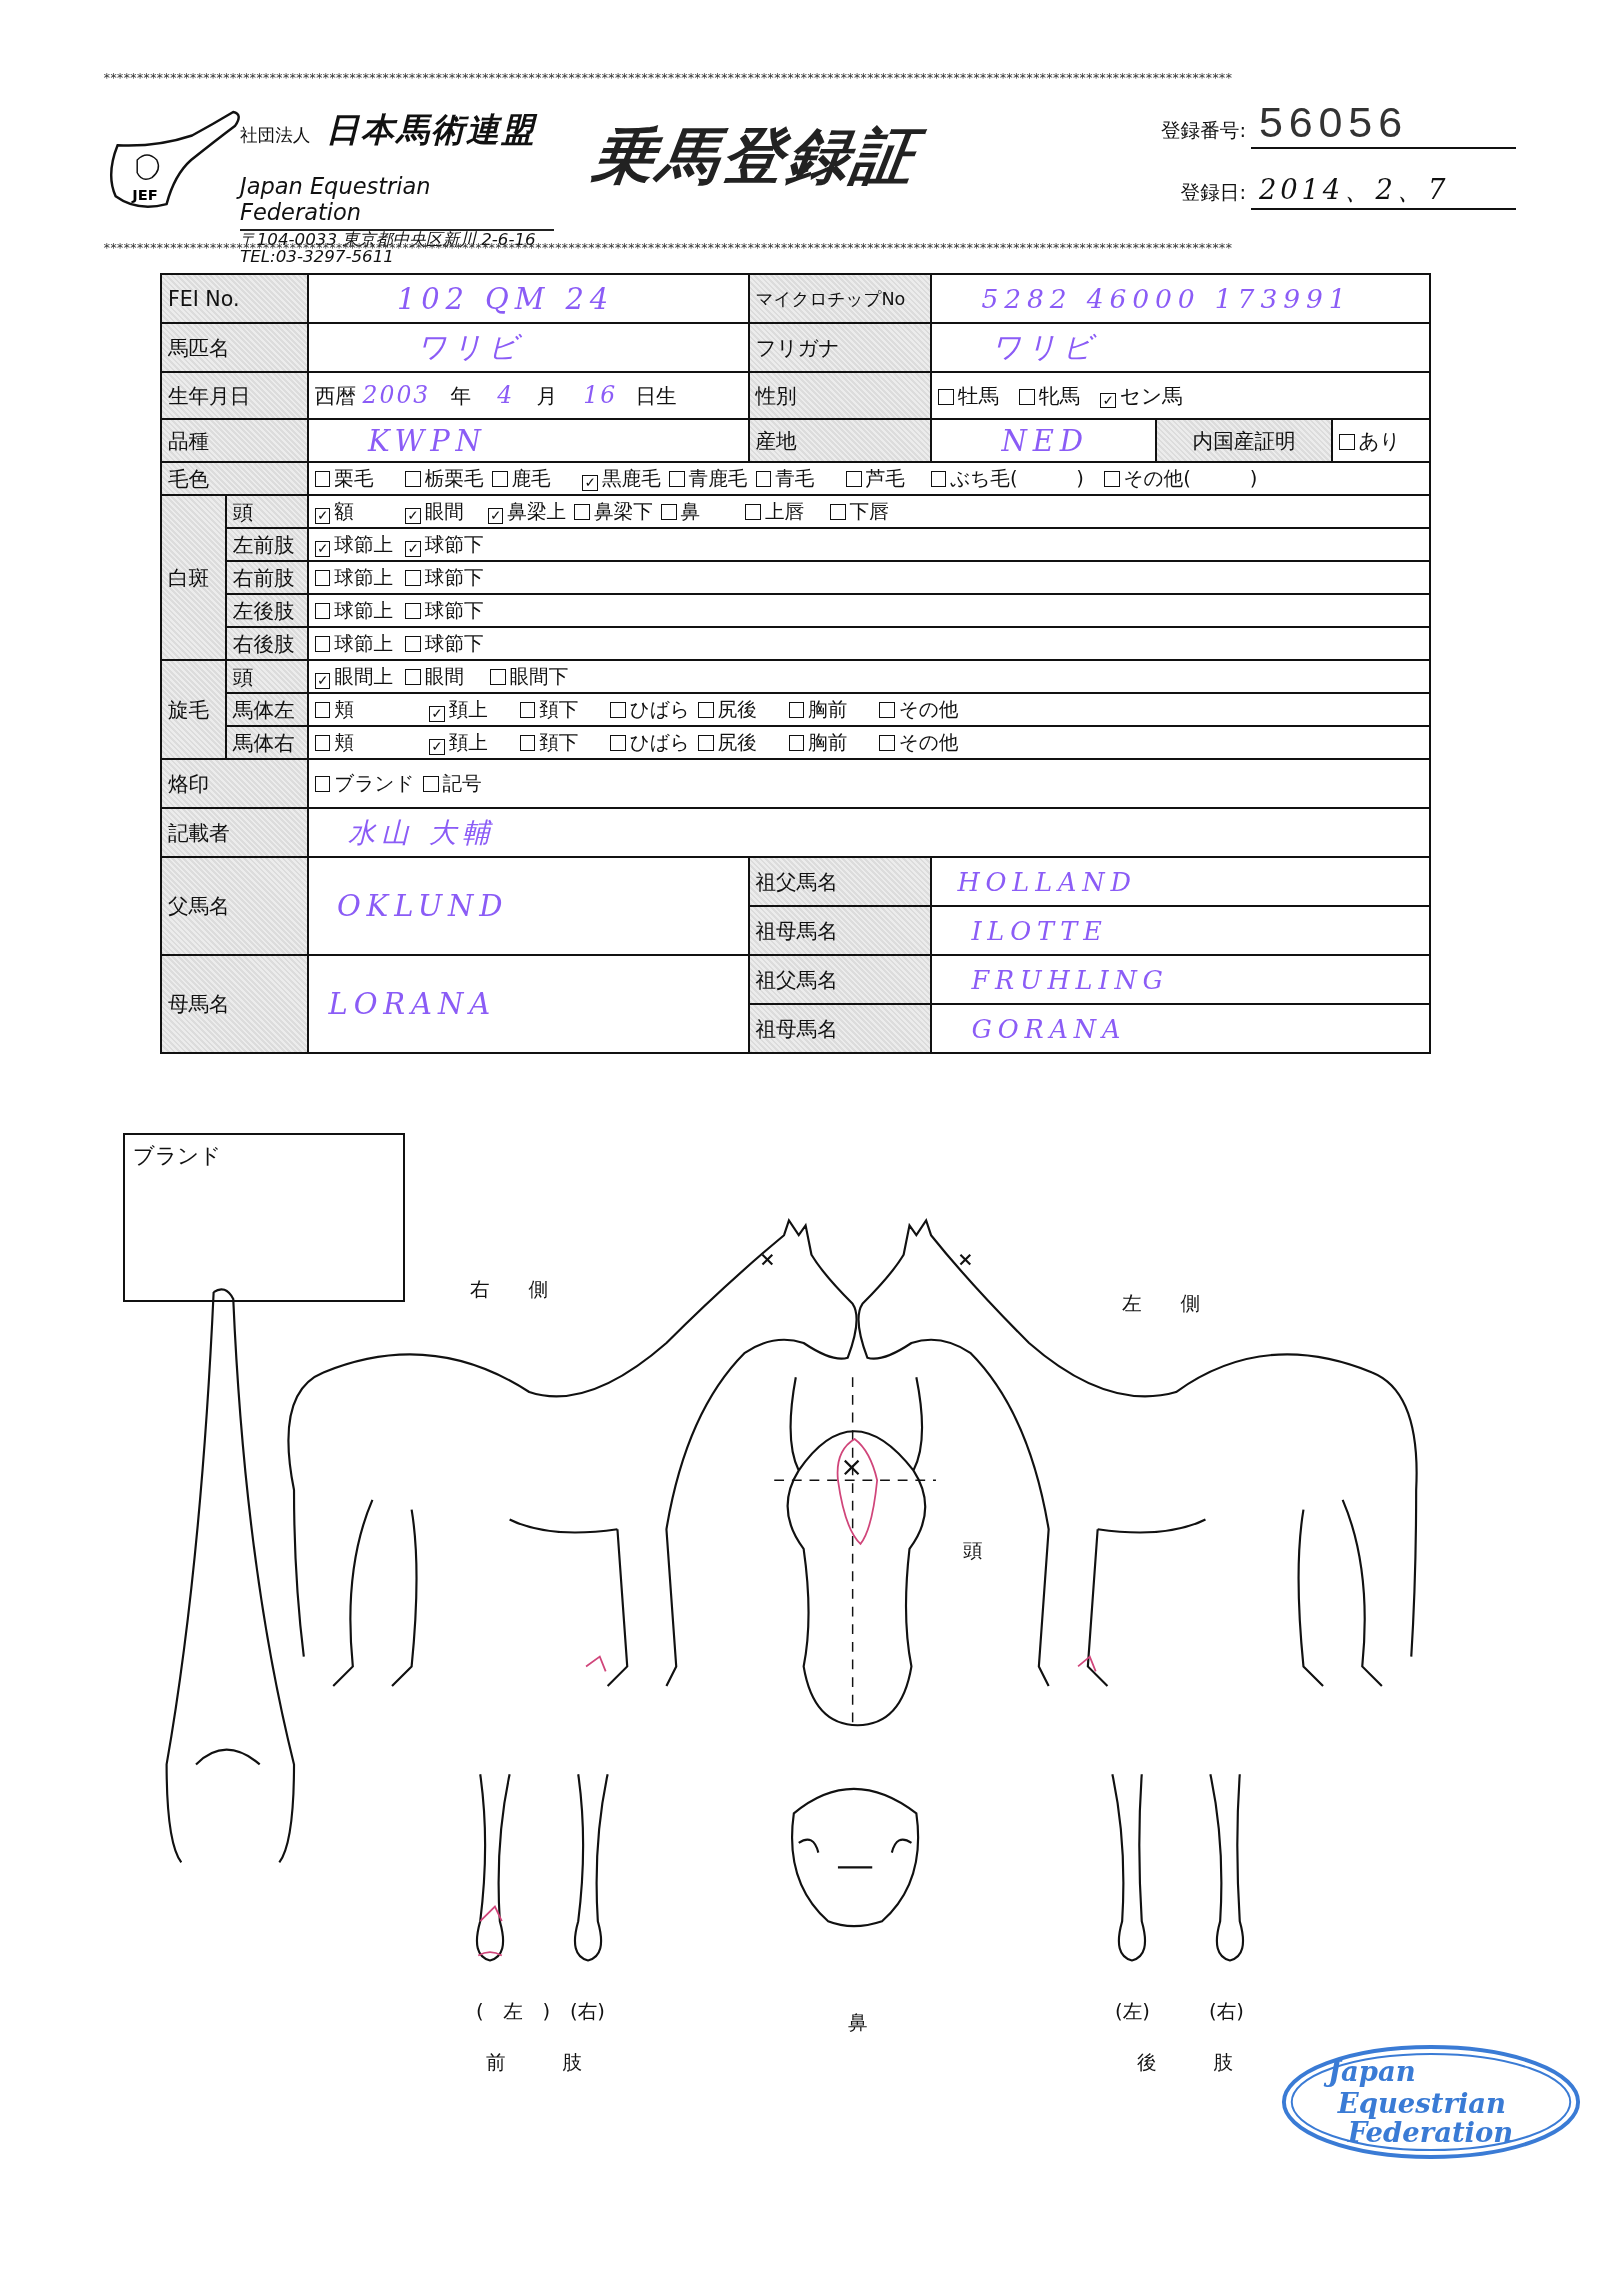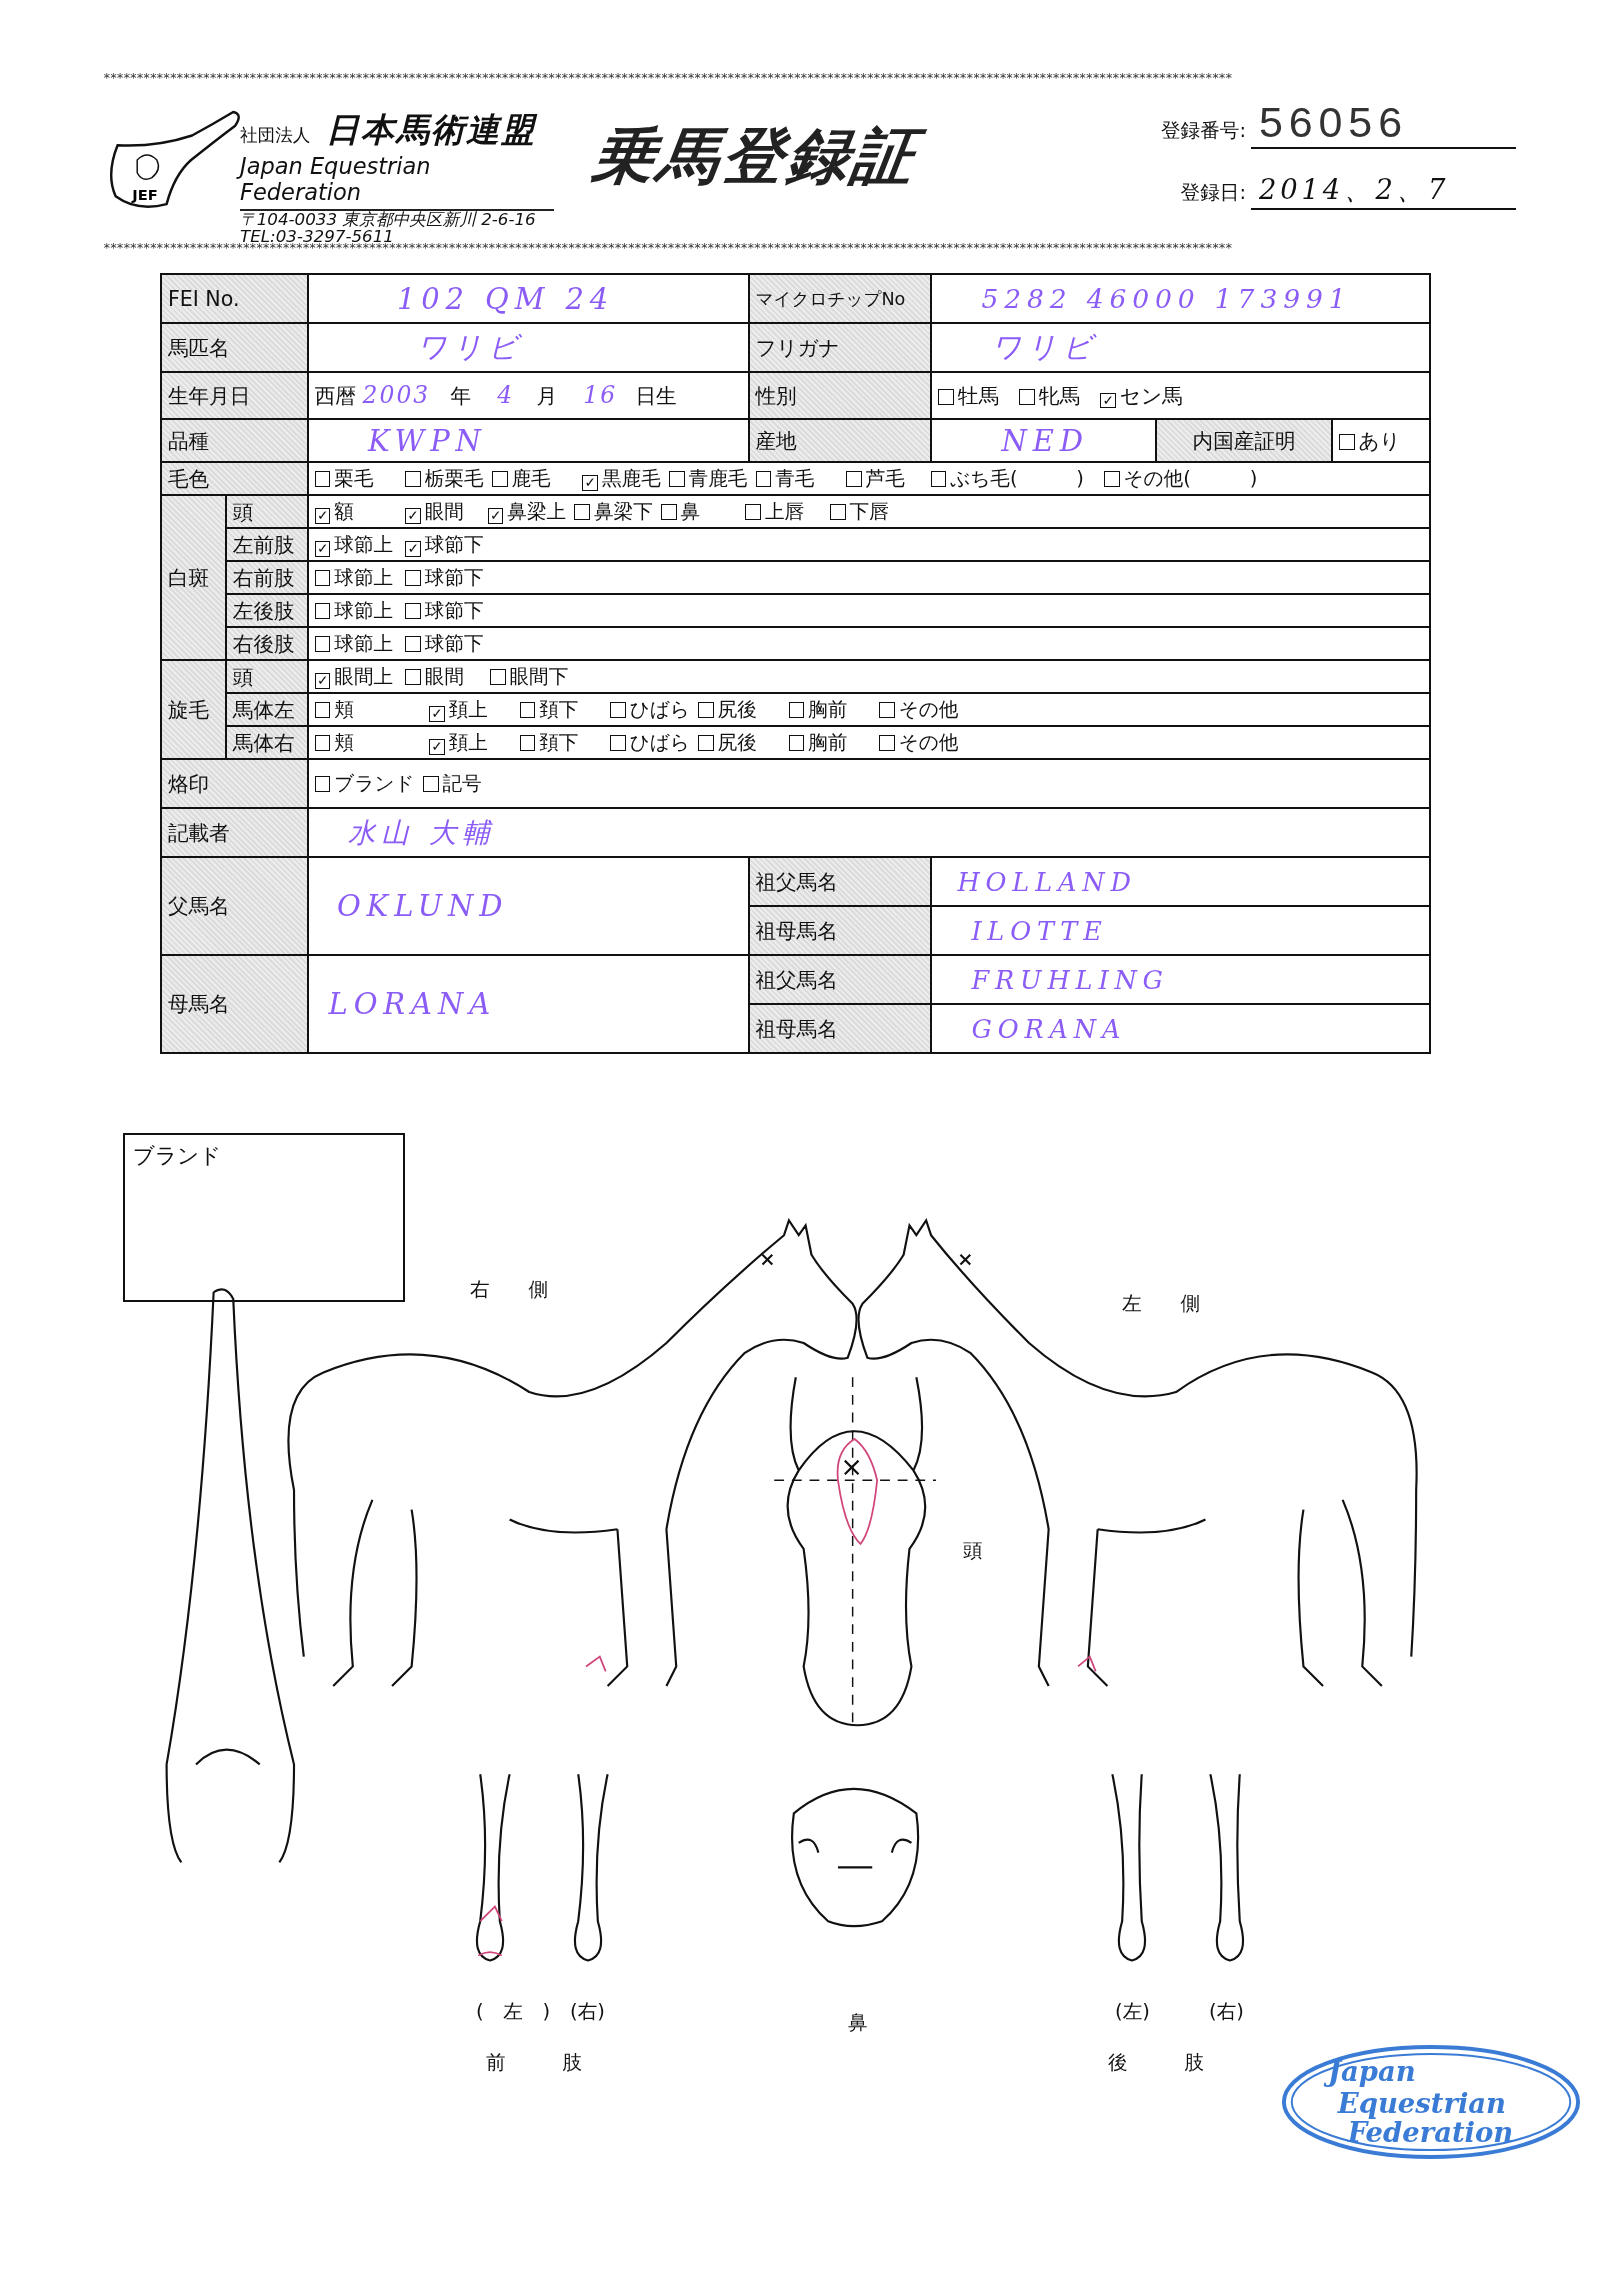--- a/index.html
+++ b/index.html
@@ -2,21 +2,21 @@
 <html><head>
 <meta charset="utf-8">
 <style>
   * { box-sizing: border-box; margin: 0; padding: 0; }
   body { width: 1621px; height: 2294px; background: #fff; position: relative; font-family: "DejaVu Sans", sans-serif; color: #111; overflow: hidden; }
   .stars { position: absolute; left: 103px; width: 1402px; height: 13.7px; font-family: "DejaVu Sans Mono", monospace; font-size: 12.7px; line-height: 13.7px; color: #333; white-space: nowrap; overflow: hidden; letter-spacing: -1px; }
   .logo { position: absolute; left: 98px; top: 106px; width: 147px; height: 106px; }
   .org { position: absolute; left: 240px; top: 108px; }
   .org .corp { font-size: 17.6px; display: inline-block; margin-right: 15.7px; }
   .org .jname { font-size: 33px; font-style: italic; font-weight: bold; display: inline-block; letter-spacing: 2px; }
-  .org .ename { font-size: 22.5px; font-style: italic; margin-top: 0; padding-bottom: 3.9px; border-bottom: 2px solid #222; width: 314px; }
+  .org .ename { font-size: 22.5px; font-style: italic; margin-top: 20px; padding-bottom: 3.9px; border-bottom: 2px solid #222; width: 314px; }
   .org .addr, .org .tel { font-size: 16.7px; font-style: italic; line-height: 17.6px; }
   .doc-title { position: absolute; left: 593px; top: 116px; font-size: 61px; font-style: italic; font-weight: bold; letter-spacing: 3.9px; color: #222; transform: skewX(-8deg); }
   .reg { position: absolute; left: 1117px; }
   .reg .lbl { font-size: 19.6px; display: inline-block; width: 129px; text-align: right; }
   .reg .val { display: inline-block; width: 265px; border-bottom: 2px solid #111; padding-left: 7.8px; }
   .reg-no { top: 98px; } .reg-no .val { font-size: 43px; letter-spacing: 5.9px; font-family: "Liberation Sans", sans-serif; color: #333; }
   .reg-date { top: 172px; } .reg-date .val { font-size: 27.4px; font-family: "DejaVu Serif", serif; font-style: italic; letter-spacing: 3.9px; }
 
   table.form { position: absolute; left: 160px; top: 273px; width: 1271px; border-collapse: collapse; font-size: 20.6px; }
   table.form td { border: 2px solid #111; height: 33px; padding: 0 5.9px; vertical-align: middle; white-space: nowrap; }
@@ -240,21 +240,21 @@
 
 <div class="dlabel" style="left:470px;top:1276px">右側</div>
 <div class="dlabel" style="left:1122px;top:1290px">左側</div>
 <div class="dlabel" style="left:963px;top:1537px">頭</div>
 <div class="dlabel" style="left:476px;top:1998px;letter-spacing:19.6px">(左)</div>
 <div class="dlabel" style="left:570px;top:1998px;letter-spacing:0">(右)</div>
 <div class="dlabel" style="left:486px;top:2049px;letter-spacing:57px">前肢</div>
 <div class="dlabel" style="left:848px;top:2009px">鼻</div>
 <div class="dlabel" style="left:1115px;top:1998px;letter-spacing:0">(左)</div>
 <div class="dlabel" style="left:1209px;top:1998px;letter-spacing:0">(右)</div>
-<div class="dlabel" style="left:1108px;top:2049px;letter-spacing:57px">後肢</div>
+<div class="dlabel" style="left:1137px;top:2049px;letter-spacing:57px">後肢</div>
 
 <svg class="drawings" width="1621" height="2294" fill="none" stroke="#111" stroke-width="2.2" viewBox="0 0 1654 2340">
 
   <g>
     <path d="M330 1400 Q280 1420 300 1520 Q300 1610 310 1690 M330 1400 Q440 1355 540 1420 Q600 1440 680 1370 Q740 1310 800 1260 L805 1245 L815 1260 L822 1250 L828 1280 Q840 1300 870 1330 Q880 1345 865 1385 Q850 1390 820 1370 Q790 1360 760 1380 Q700 1440 680 1560 L690 1700 L680 1720 M630 1560 L640 1700 L620 1720 M380 1530 Q350 1600 360 1700 L340 1720 M420 1540 Q430 1600 420 1700 L400 1720 M520 1550 Q560 1570 630 1560"></path>
     <path d="M778 1280 l10 10 m0 -10 l-10 10"></path>
   </g>
 
   <g>
     <path d="M1400 1400 Q1450 1420 1445 1520 Q1445 1610 1440 1690 M1400 1400 Q1290 1355 1200 1420 Q1130 1440 1050 1370 Q990 1310 950 1260 L945 1245 L935 1260 L928 1250 L922 1280 Q910 1300 880 1330 Q870 1345 885 1385 Q900 1390 930 1370 Q960 1360 990 1380 Q1050 1440 1070 1560 L1060 1700 L1070 1720 M1120 1560 L1110 1700 L1130 1720 M1370 1530 Q1400 1600 1390 1700 L1410 1720 M1330 1540 Q1320 1600 1330 1700 L1350 1720 M1230 1550 Q1190 1570 1120 1560"></path>

